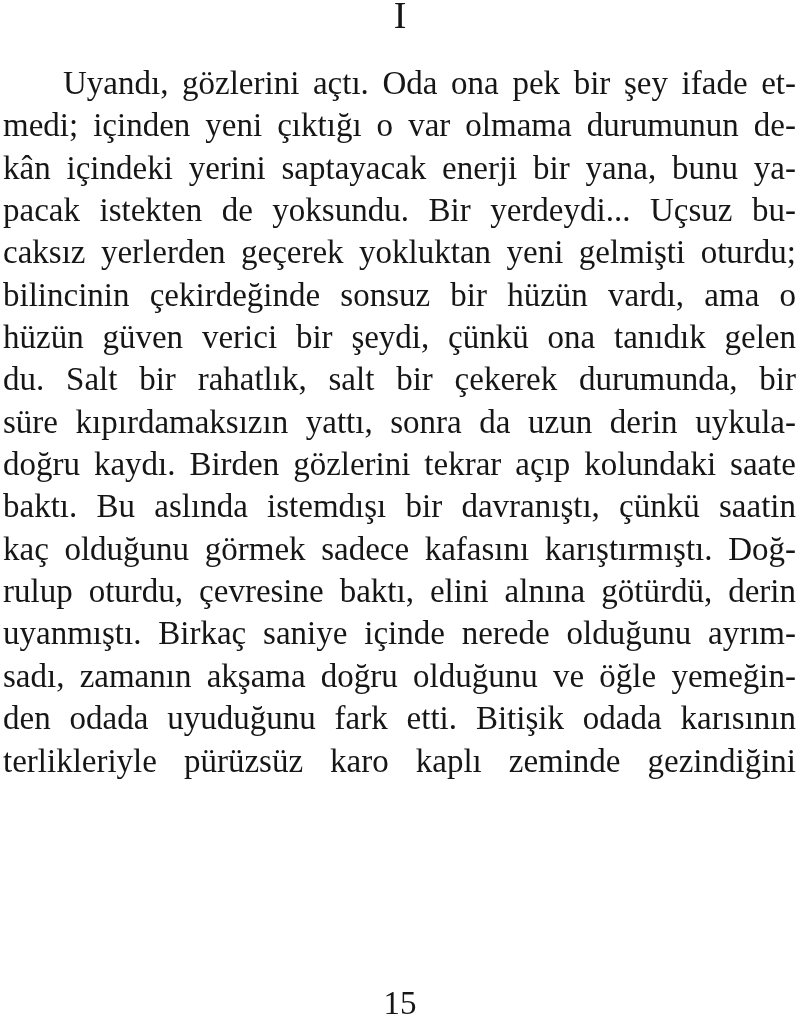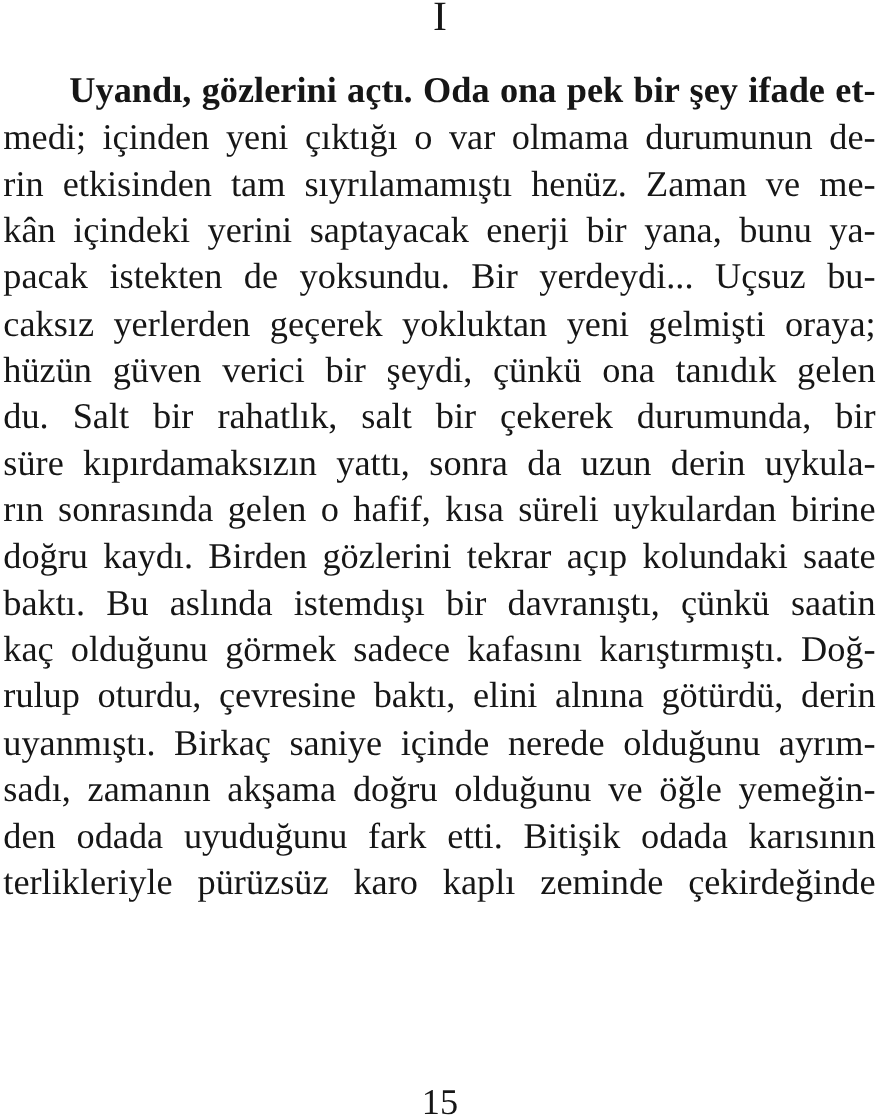--- a/index.html
+++ b/index.html
@@ -35,53 +35,51 @@
   .line {
     font-size: 33px;
     line-height: 42.35px;
     text-align: justify;
     text-align-last: justify;
     -moz-text-align-last: justify;
     word-spacing: 0.02em;
   }
   .line.indent {
     text-indent: 60px;
-    font-weight: bold;
   }
   .page-number {
     position: absolute;
     top: 982px;
     left: 0;
     width: 100%;
     text-align: center;
     font-size: 33px;
     line-height: 42px;
   }
 </style>
 </head>
 <body>
 
 <div class="book-page">
   <div class="chapter-heading">I</div>
 
   <div class="text-block">
       <div class="line indent">Uyandı, gözlerini açtı. Oda ona pek bir şey ifade et-</div>
       <div class="line">medi; içinden yeni çıktığı o var olmama durumunun de-</div>
-      <div class="line">rin etkisinden tam sıyrılamamıştı henüz. Zaman ve me-</div>
       <div class="line">kân içindeki yerini saptayacak enerji bir yana, bunu ya-</div>
       <div class="line">pacak istekten de yoksundu. Bir yerdeydi... Uçsuz bu-</div>
-      <div class="line">caksız yerlerden geçerek yokluktan yeni gelmişti oraya;</div>
+      <div class="line">caksız yerlerden geçerek yokluktan yeni gelmişti oturdu;</div>
+      <div class="line">bilincinin çekirdeğinde sonsuz bir hüzün vardı, ama o</div>
       <div class="line">hüzün güven verici bir şeydi, çünkü ona tanıdık gelen</div>
       <div class="line">du. Salt bir rahatlık, salt bir çekerek durumunda, bir</div>
       <div class="line">süre kıpırdamaksızın yattı, sonra da uzun derin uykula-</div>
-      <div class="line">rın sonrasında gelen o hafif, kısa süreli uykulardan birine</div>
       <div class="line">doğru kaydı. Birden gözlerini tekrar açıp kolundaki saate</div>
       <div class="line">baktı. Bu aslında istemdışı bir davranıştı, çünkü saatin</div>
       <div class="line">kaç olduğunu görmek sadece kafasını karıştırmıştı. Doğ-</div>
       <div class="line">rulup oturdu, çevresine baktı, elini alnına götürdü, derin</div>
       <div class="line">uyanmıştı. Birkaç saniye içinde nerede olduğunu ayrım-</div>
       <div class="line">sadı, zamanın akşama doğru olduğunu ve öğle yemeğin-</div>
       <div class="line">den odada uyuduğunu fark etti. Bitişik odada karısının</div>
-      <div class="line">terlikleriyle pürüzsüz karo kaplı zeminde çekirdeğinde</div>
+      <div class="line">terlikleriyle pürüzsüz karo kaplı zeminde gezindiğini</div>
     </div>
 
   <div class="page-number">15</div>
 </div>
 
 </body></html>

